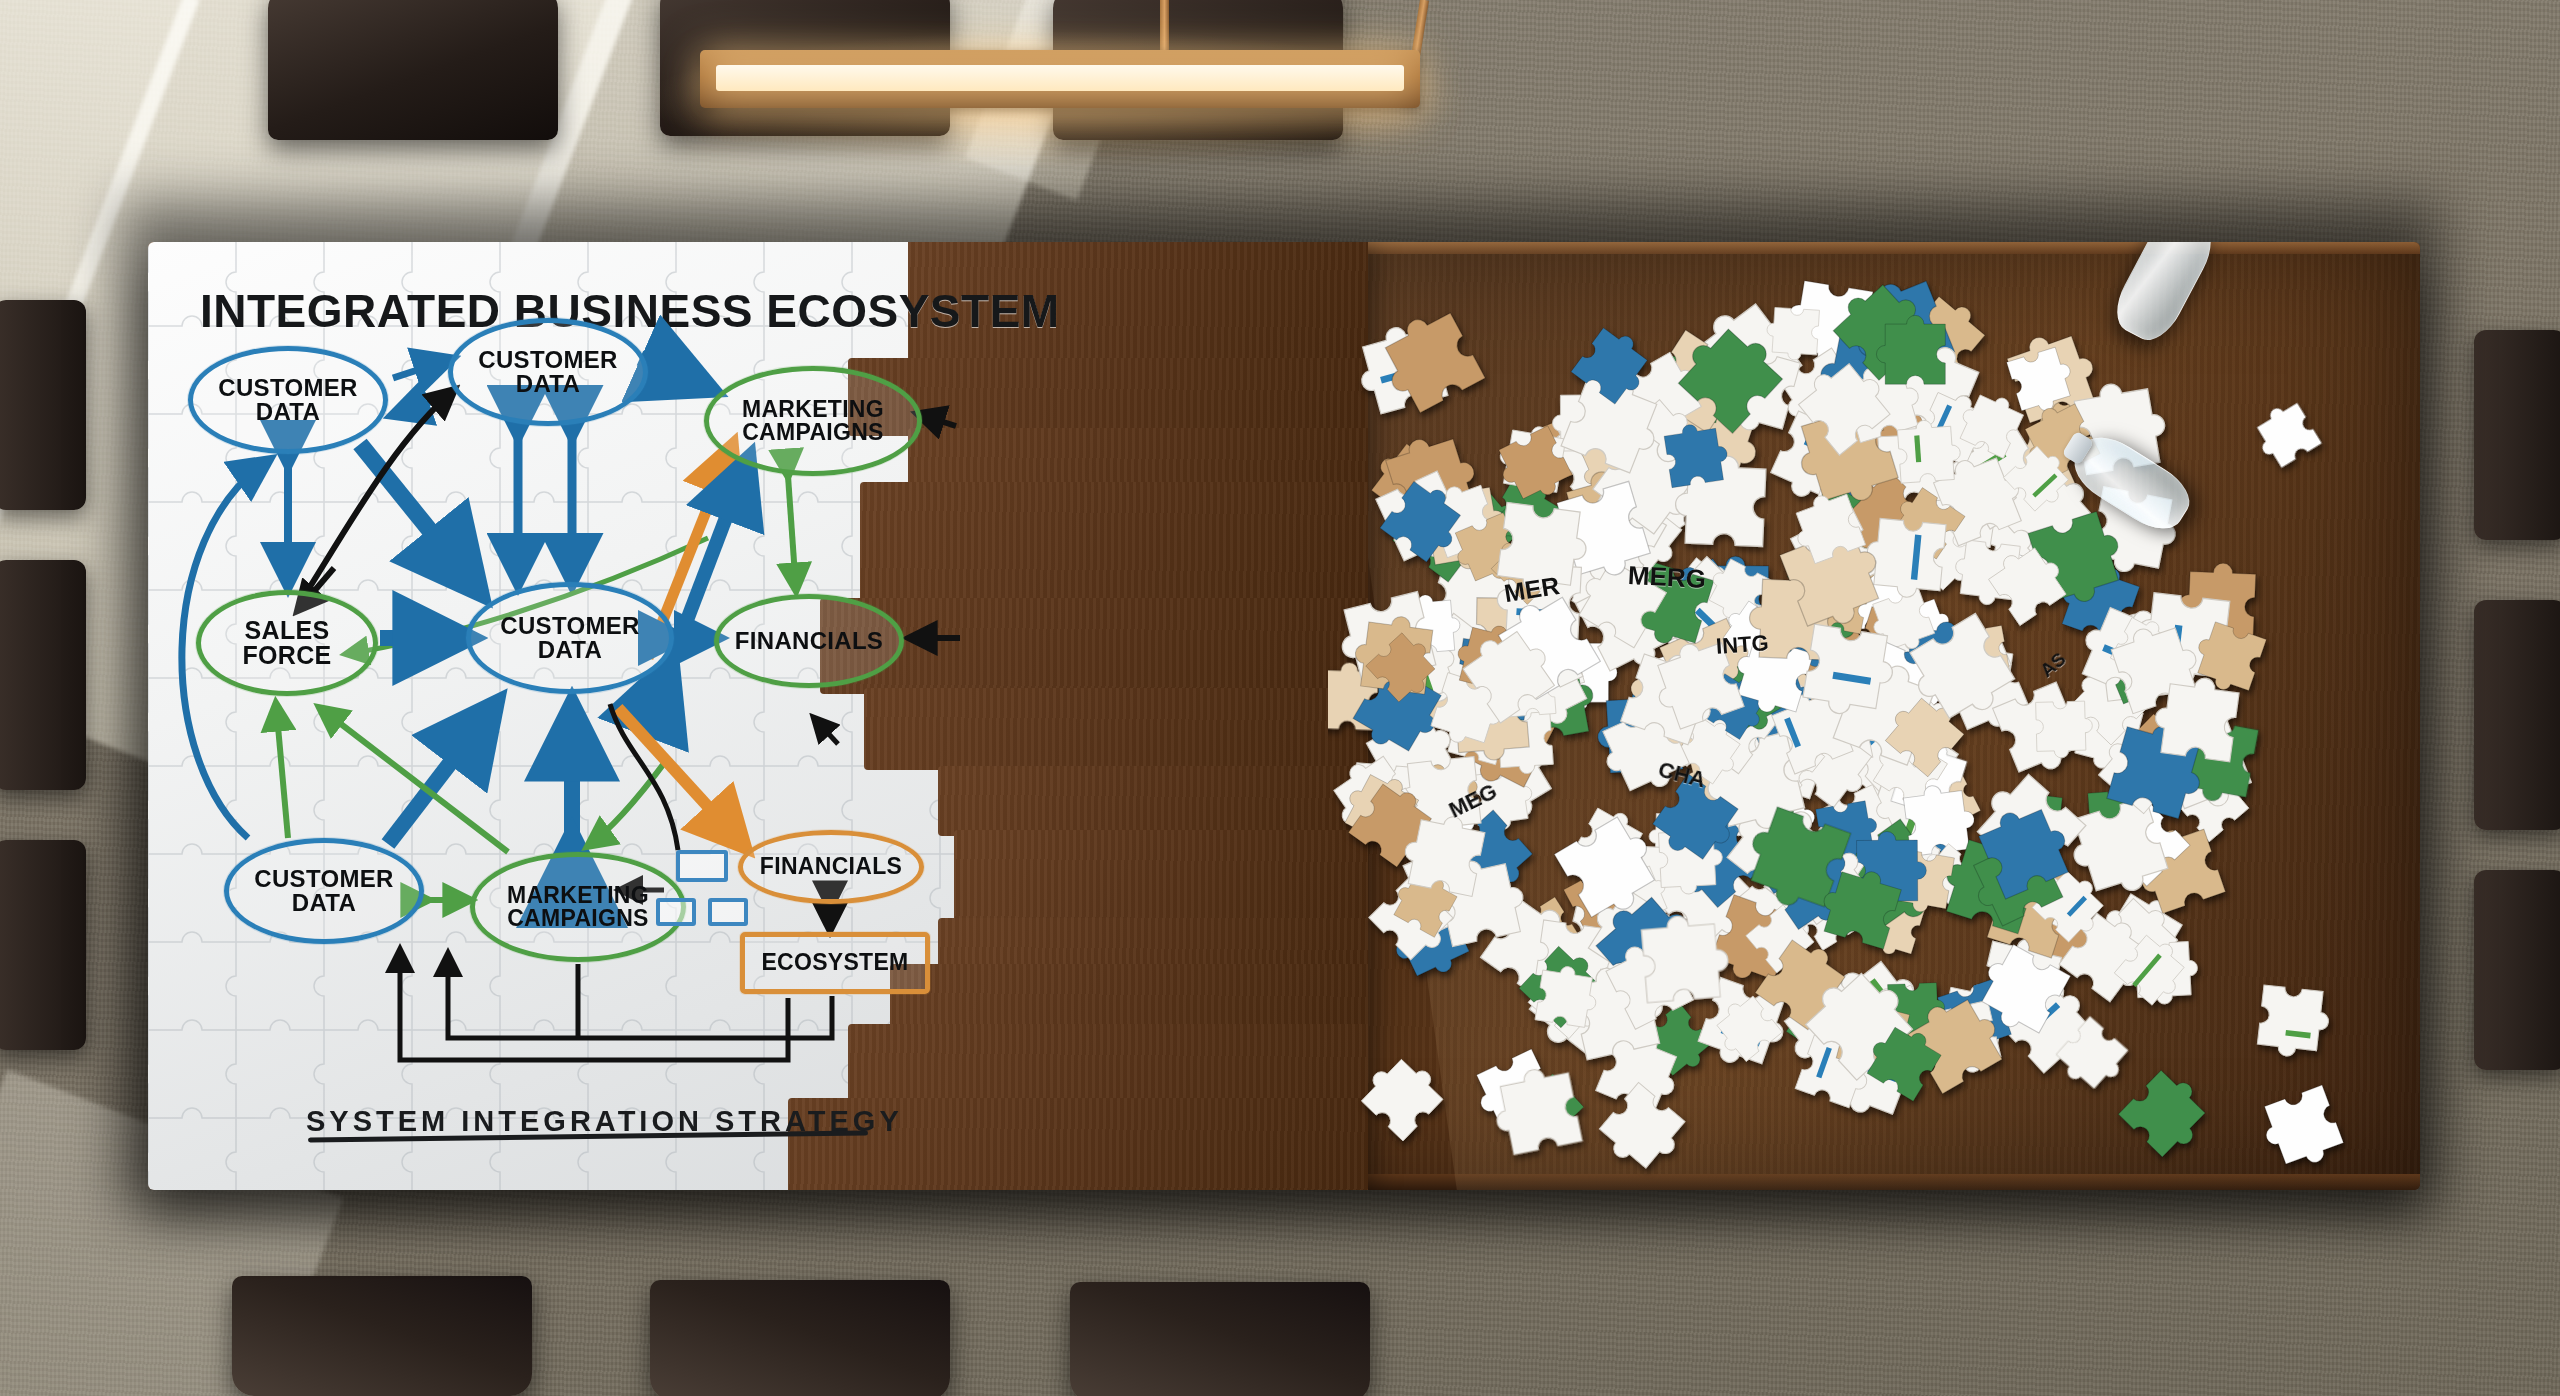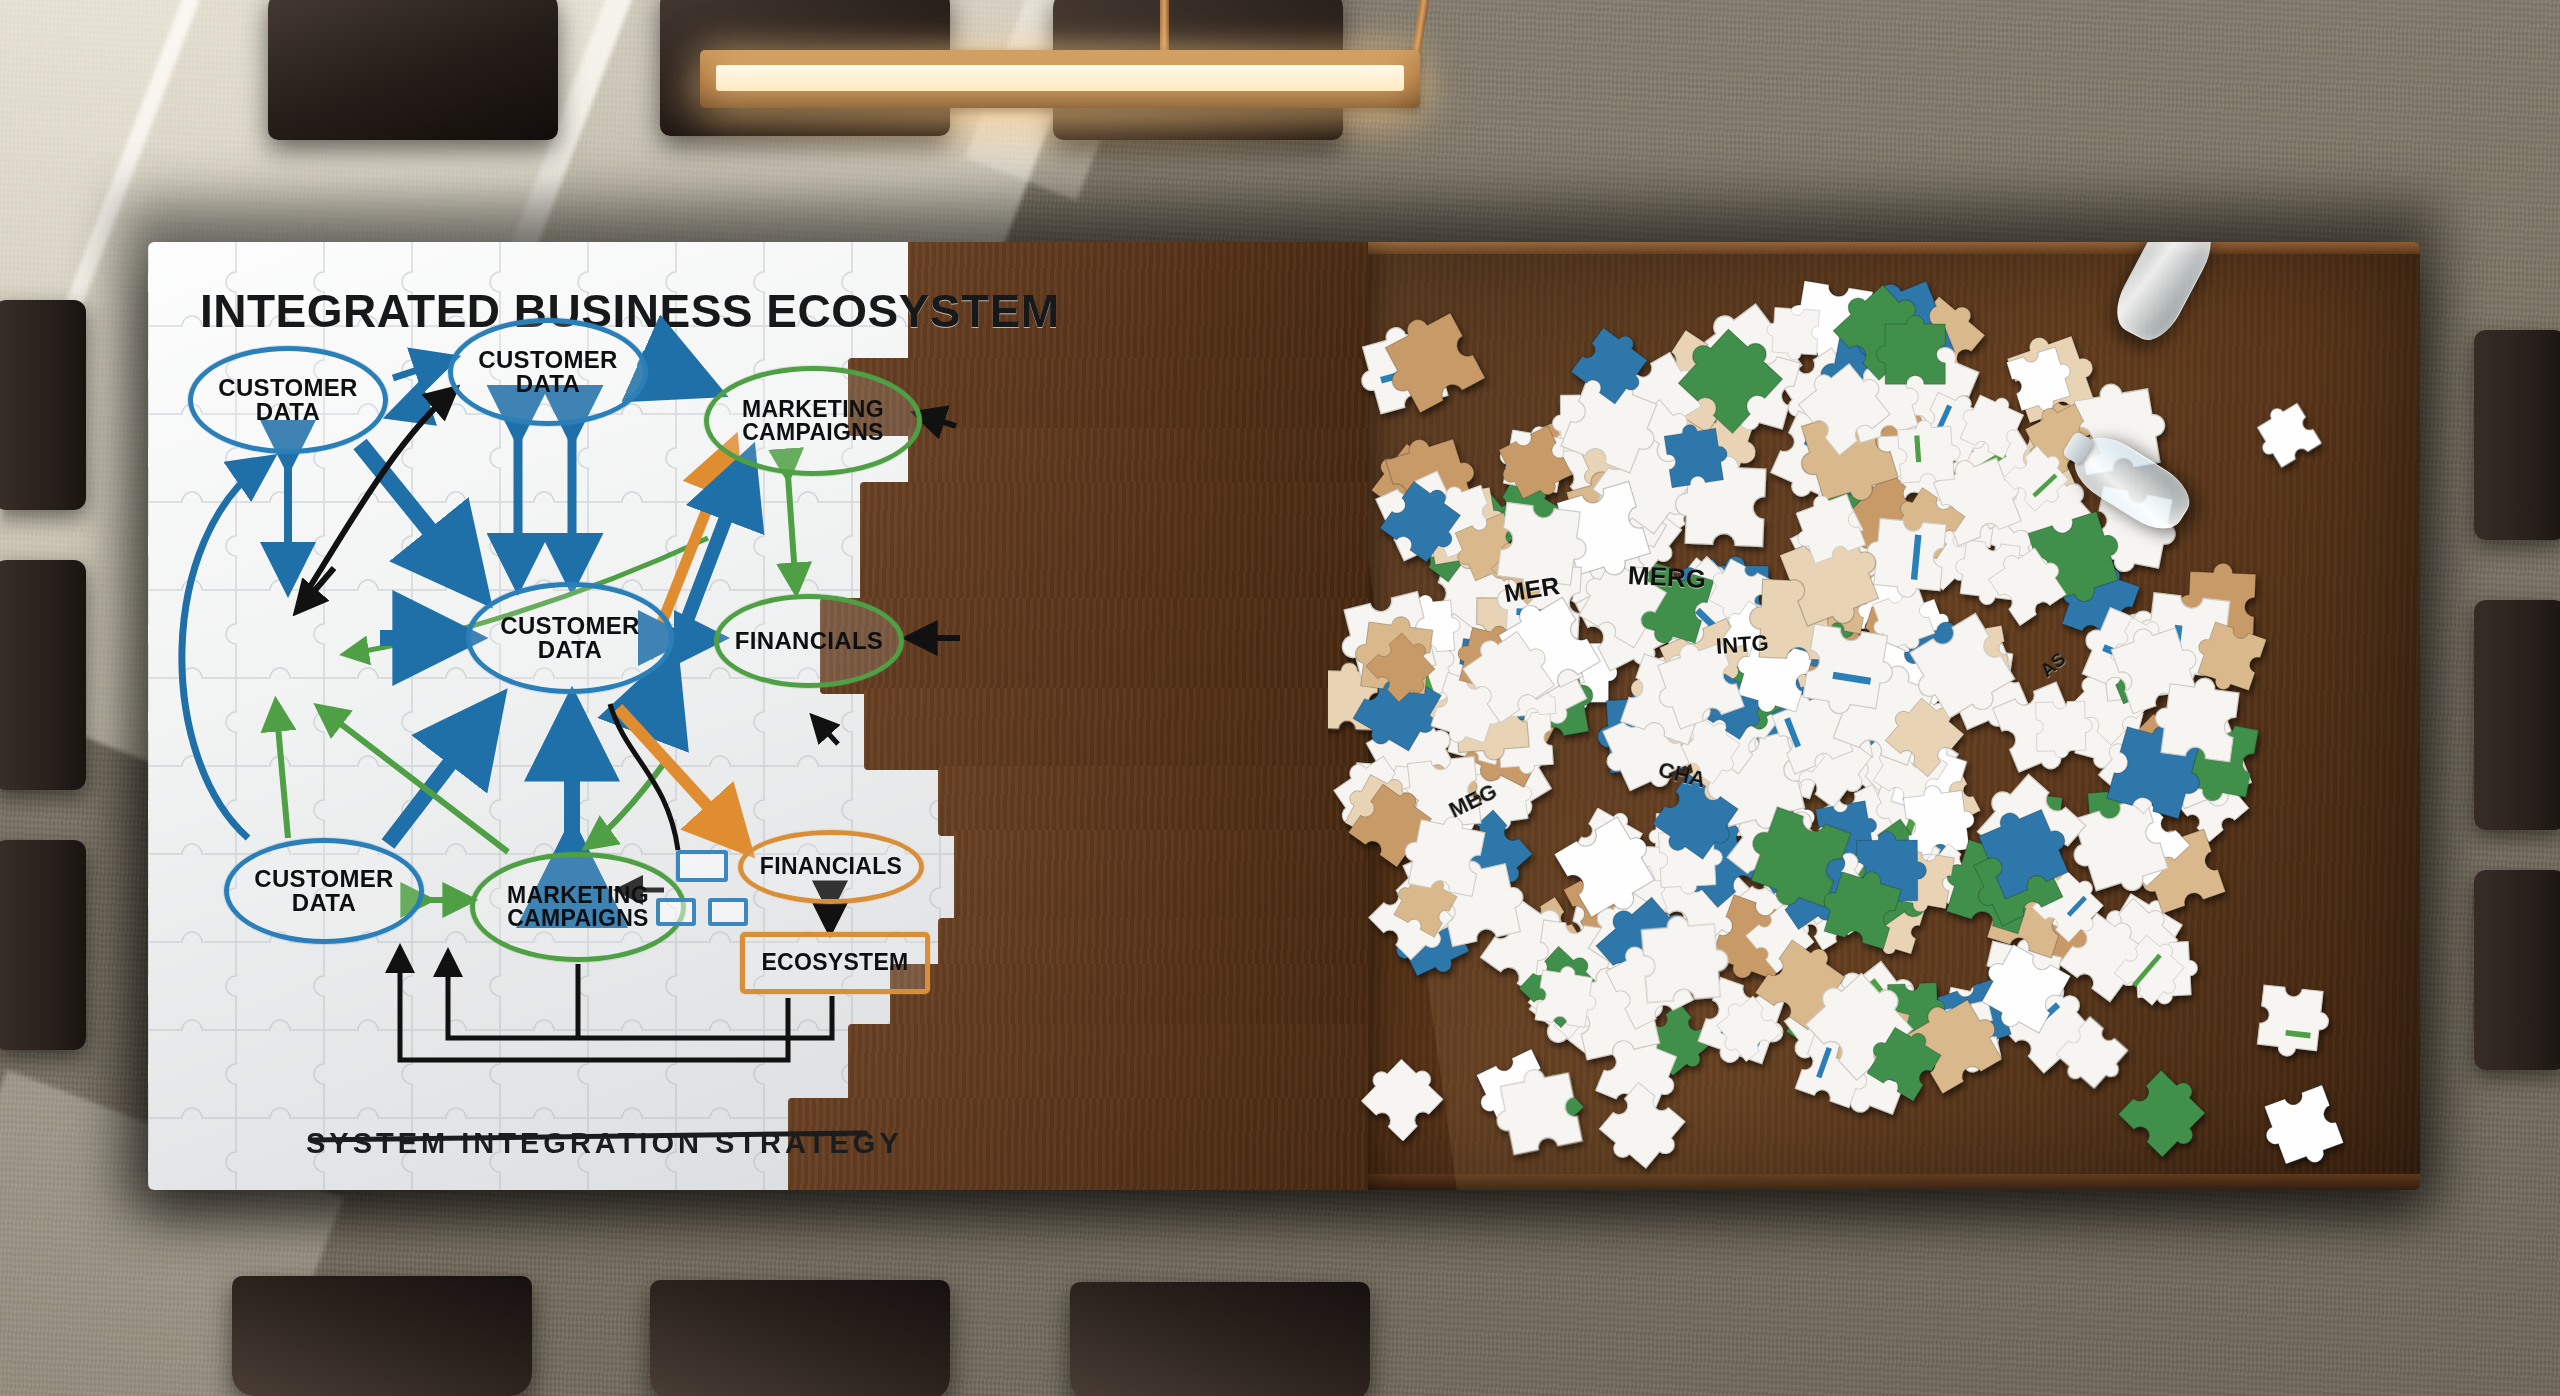--- a/index.html
+++ b/index.html
@@ -97,21 +97,21 @@
       border-radius:4px; }
 
   
   .board-title {
     position:absolute; left:52px; top:46px; width:600px;
     font-size:46px; font-weight:700; letter-spacing:.5px; color:#16181a;
     font-family:"Liberation Sans", sans-serif; text-shadow:0 1px 0 rgba(255,255,255,.6);
     white-space:nowrap;
   }
   .board-subtitle {
-    position:absolute; left:158px; top:889px; width:560px; text-align:center;
+    position:absolute; left:158px; top:867px; width:560px; text-align:center;
     font-size:29px; font-weight:700; letter-spacing:4px; color:#1a1c1e;
     white-space:nowrap;
   }
   .sub-rule { position:absolute; left:160px; top:896px; width:560px; height:5px;
               background:#1a1c1e; border-radius:3px;
               transform:rotate(-.7deg); }
 
   
   .node {
     position:absolute; display:flex; align-items:center; justify-content:center;
@@ -306,20 +306,25 @@
           <span>CUSTOMER</span><br><span>DATA</span>
         </span>
       </div>
 
       <div class="node ell n-green" style="left:556px;top:128px;width:218px;height:110px;font-size:23px;">
         <span>
           <span>MARKETING</span><br><span>CAMPAIGNS</span>
         </span>
       </div>
 
+      <div class="node ell n-green" style="left:48px;top:352px;width:182px;height:106px;font-size:25px;">
+        <span>
+          <span>SALES</span><br><span>FORCE</span>
+        </span>
+      </div>
 
       <div class="node ell n-blue" style="left:318px;top:344px;width:208px;height:112px;font-size:24px;">
         <span>
           <span>CUSTOMER</span><br><span>DATA</span>
         </span>
       </div>
 
       <div class="node ell n-green" style="left:566px;top:356px;width:190px;height:94px;font-size:24px;">
         <span>FINANCIALS</span>
       </div>

